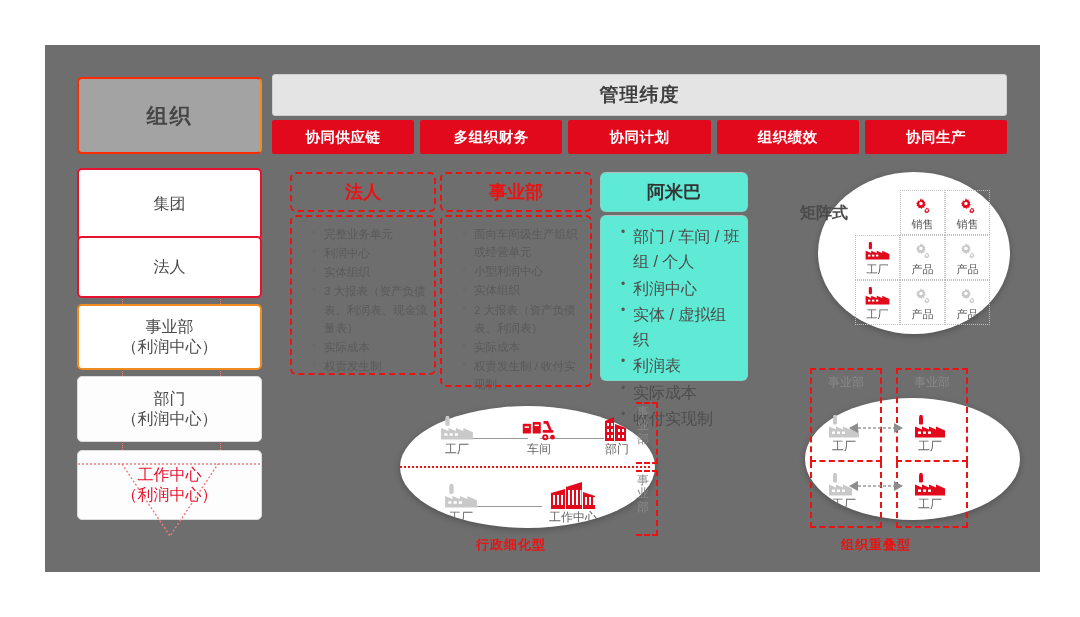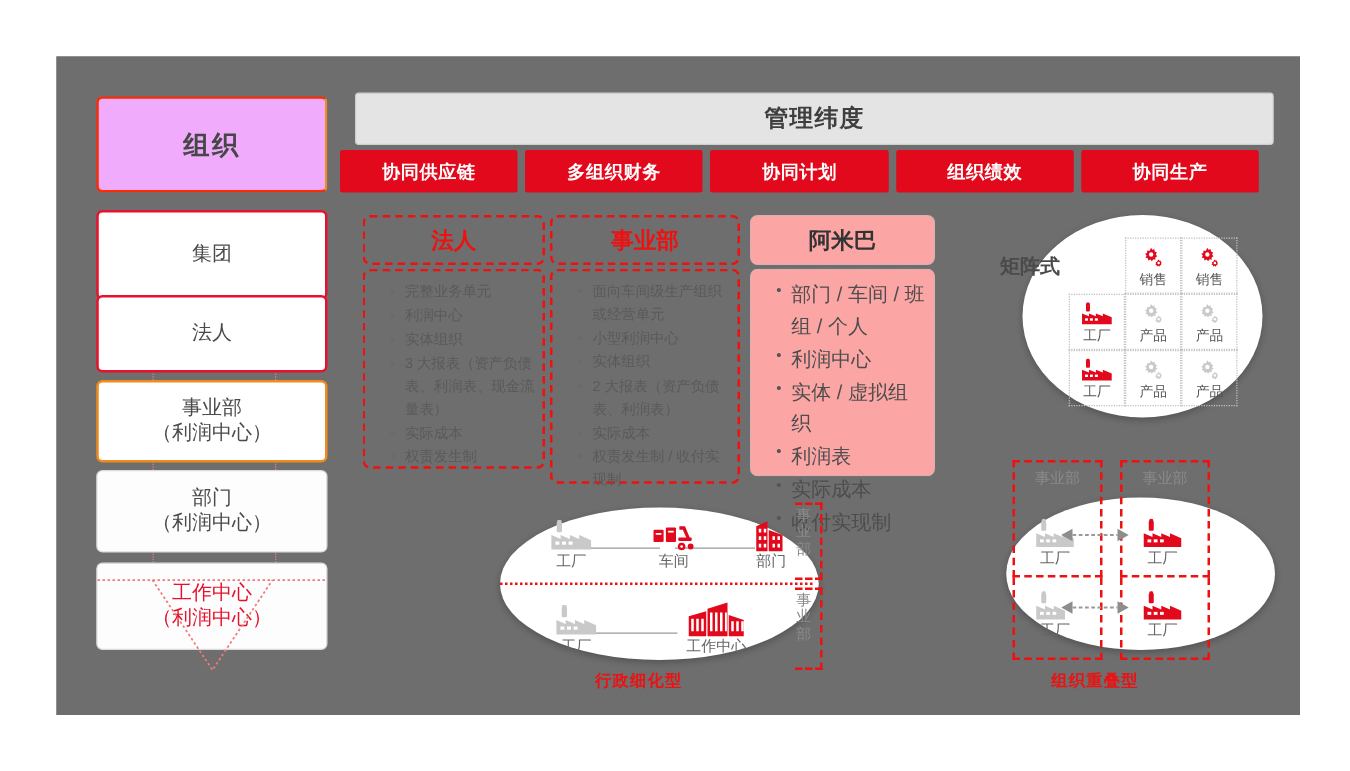--- a/index.html
+++ b/index.html
@@ -2,21 +2,21 @@
 <html><head>
 <meta charset="utf-8">
 <title>org-structure-diagram</title>
 <style>
   html,body{margin:0;padding:0;background:#ffffff;}
   body{width:1080px;height:617px;font-family:"Liberation Sans","DejaVu Sans",sans-serif;overflow:hidden;}
   .stage{position:relative;width:1080px;height:617px;background:#ffffff;}
   .panel{position:absolute;left:45px;top:45px;width:995px;height:527px;background:#6e6e6e;}
 
   
-  .org-head{position:absolute;left:77px;top:77px;width:185px;height:77px;background:#f0abfc;
+  .org-head{position:absolute;left:77px;top:77px;width:185px;height:77px;background:#a3a3a3;
             border:2.5px solid #ff2a00;border-right-color:#ef8b1f;border-radius:5px;
             display:flex;align-items:center;justify-content:center;box-sizing:border-box;}
   .org-head span{font-size:21px;color:#464646;font-weight:bold;letter-spacing:2px;}
 
   .side{position:absolute;left:77px;width:185px;box-sizing:border-box;border-radius:5px;
         background:#ffffff;display:flex;align-items:center;justify-content:center;text-align:center;
         flex-direction:column;}
   .side span{font-size:16px;color:#4a4a4a;line-height:1.25;}
   .side.red{border:2.5px solid #e8112d;}
   .side.orange{border:2.5px solid #ef8b1f;}
@@ -30,39 +30,39 @@
   #side-5{top:450px;height:70px;}
 
   .vline{position:absolute;border-left:1.5px dotted #f07a7a;}
   #vline-a{left:122px;top:168px;height:300px;}
   #vline-b{left:220px;top:168px;height:300px;}
   .vee{position:absolute;left:70px;top:462px;width:200px;height:78px;}
 
   
   .mgmt-title{position:absolute;left:272px;top:74px;width:735px;height:42px;background:#e4e4e4;
               border:1px solid #cfcfcf;border-radius:3px;display:flex;align-items:center;
-              justify-content:center;box-sizing:border-box;margin-left:12px;}
+              justify-content:center;box-sizing:border-box;}
   .mgmt-title span{font-size:19px;font-weight:bold;color:#3f3f3f;letter-spacing:1px;}
   .tabs{position:absolute;left:272px;top:120px;width:735px;height:34px;display:flex;gap:6px;}
   .tab{flex:1;background:#e2091c;border-radius:2px;display:flex;align-items:center;justify-content:center;}
   .tab span{font-size:14.5px;color:#ffffff;font-weight:bold;letter-spacing:.5px;}
   .card-hd{position:absolute;box-sizing:border-box;height:40px;border-radius:6px;
            display:flex;align-items:center;justify-content:center;}
   .card-hd span{font-size:18px;font-weight:bold;}
   .card-bd{position:absolute;box-sizing:border-box;border-radius:6px;padding:8px 6px 6px 4px;}
   .card-bd ul{margin:0;padding:0 0 0 16px;list-style:none;}
   .card-bd li{position:relative;font-size:11.5px;line-height:1.58;margin-bottom:1px;padding-left:12px;}
   .card-bd li:before{content:"•";position:absolute;left:0;top:-1px;font-size:12px;}
 
   .dashed{border:2px dashed #ee1111;background:transparent;}
   .dashed .bl{color:#5a5a5a;}
   .dashed li:before{color:#6a6a6a;}
   .hd-red span{color:#ee1111;}
 
-  .solidwhite{border:1px dotted #b9b9b9;background:#fca5a5;}
+  .solidwhite{border:1px dotted #b9b9b9;background:#5eead4;}
   .solidwhite li{color:#4d4d4d;font-size:16px;}
   .solidwhite li:before{color:#555;}
   .hd-dark span{color:#333333;}
 
   #card1-hd{left:290px;top:172px;width:146px;}
   #card1-bd{left:290px;top:215px;width:146px;height:160px;}
   #card2-hd{left:440px;top:172px;width:152px;}
   #card2-bd{left:440px;top:215px;width:152px;height:172px;}
   #card3-hd{left:600px;top:172px;width:148px;}
   #card3-bd{left:600px;top:215px;width:148px;height:166px;}

